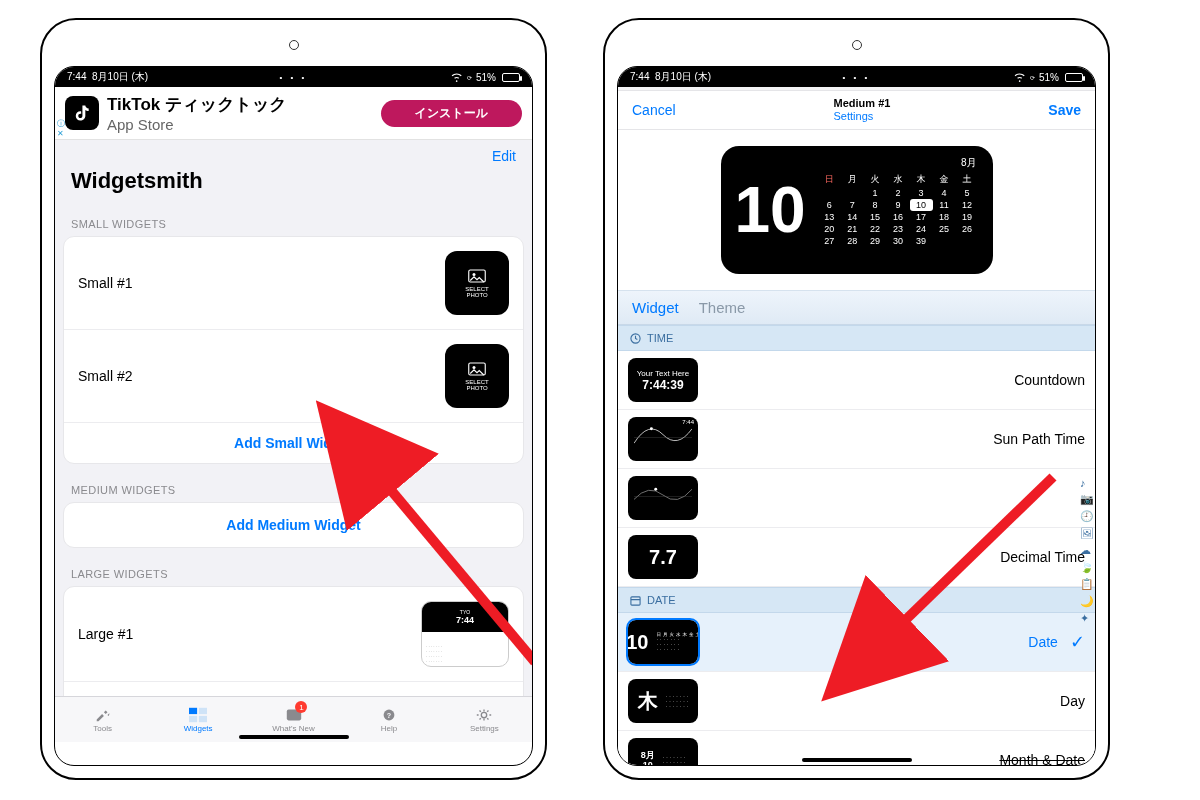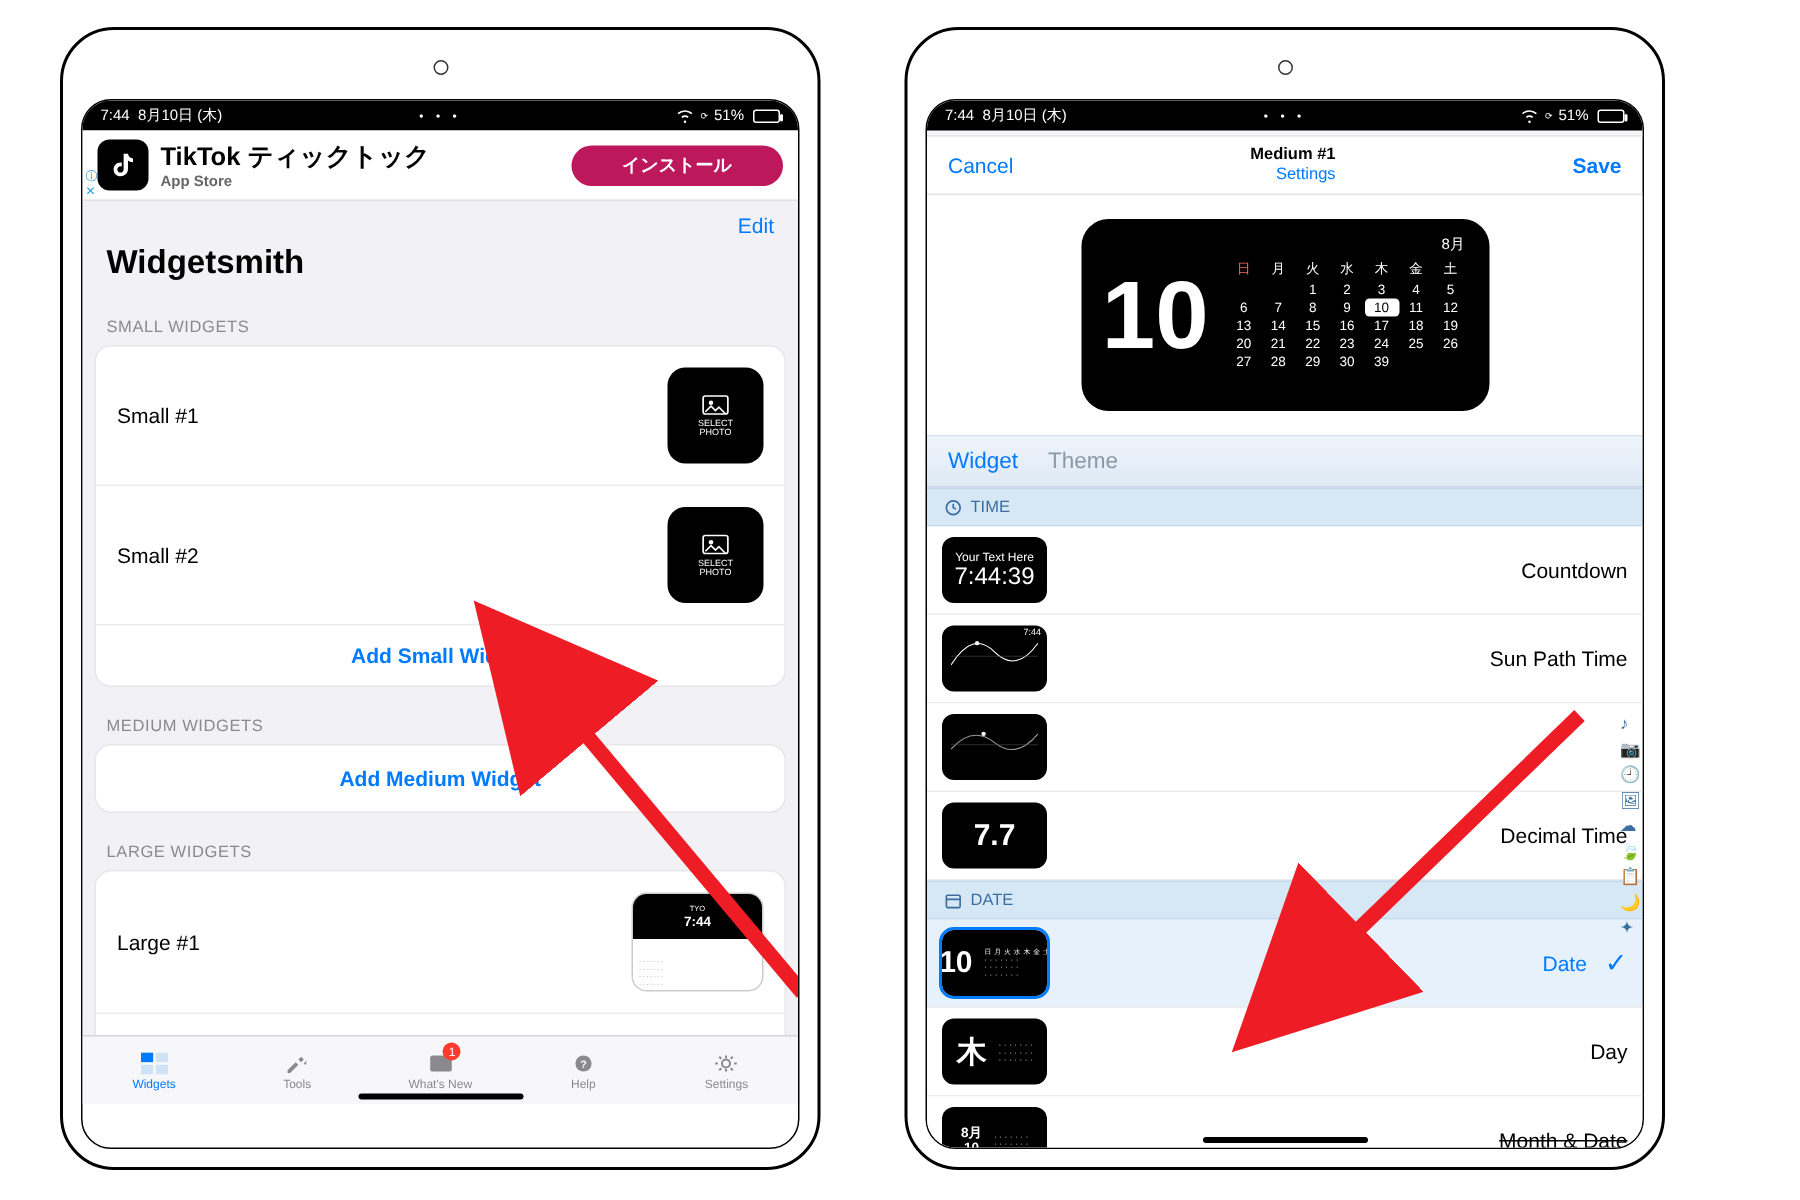--- a/index.html
+++ b/index.html
@@ -15,21 +15,21 @@
   .sb-right svg { height: 10px; }
   .batt { border: 1px solid #fff; width: 18px; height: 9px; border-radius: 2px; position: relative; margin-left: 2px; }
   .batt::after { content:''; position:absolute; right:-3px; top:2px; width:2px; height:5px; background:#fff; border-radius:1px; }
   .batt-fill { background:#fff; height:100%; width:51%; }
   
   .ad-row { display:flex; align-items:center; padding:6px 10px; border-bottom:1px solid #e2e2e2; background:#fff; position:relative; }
   .tiktok-icon { width:34px; height:34px; background:#000; border-radius:8px; display:flex; align-items:center; justify-content:center; margin-right:8px; }
   .tiktok-icon svg { width:20px; height:20px; }
   .ad-txt { flex:1; }
   .ad-title { font-size:17px; font-weight:600; }
-  .ad-sub { font-size:10px; color:#666;font-weight:bold; }
+  .ad-sub { font-size:15px; color:#666; }
   .install-btn { background:#be185d; color:#fff; border-radius:16px; padding:5px 34px; font-size:12px; font-weight:700; }
   .ad-i { position:absolute; left:2px; bottom:0; font-size:8px; color:#2a9fd6; line-height:10px; }
   .edit-row { display:flex; justify-content:flex-end; padding:8px 16px 0; }
   .link-blue { color:#007aff; font-size:14px; }
   .title-row { padding:4px 16px 10px; font-size:22px; font-weight:700; }
   .body-left { background:#f2f2f6; height: calc(100% - 96px); overflow:hidden; position:relative; }
   .section-header { font-size:11px; color:#8a8a8e; letter-spacing:.4px; padding:14px 16px 6px; }
   .card { background:#fff; margin:0 8px 6px; border-radius:11px; overflow:hidden; border:1px solid #e7e7ea; }
   .row-item { display:flex; align-items:center; padding:14px 14px; font-size:14px; border-bottom:1px solid #ececef; min-height:72px; }
   .row-item:last-child { border-bottom:none; }
@@ -41,21 +41,21 @@
   .large-prev .bk { position:absolute; top:0; left:0; right:0; height:30px; background:#000; color:#fff; display:flex; align-items:center; justify-content:center; flex-direction:column; font-size:7px; }
   .large-prev .mini { position:absolute; bottom:2px; left:4px; right:4px; font-size:4px; color:#888; line-height:5px; }
   .tabbar { position:absolute; bottom:0; left:0; right:0; height:46px; background:#f7f7f9; border-top:1px solid #d6d6db; display:flex; }
   .tab { flex:1; display:flex; flex-direction:column; align-items:center; justify-content:center; gap:1px; font-size:8px; color:#8a8a8e; position:relative; }
   .tab.active { color:#007aff; }
   .tab svg { width:18px; height:16px; }
   .tab .badge { position:absolute; top:4px; left:52%; background:#ff3b30; color:#fff; width:12px; height:12px; border-radius:50%; font-size:8px; display:flex; align-items:center; justify-content:center; }
   .home-ind { position:absolute; bottom:3px; left:50%; transform:translateX(-50%); width:110px; height:4px; background:#000; border-radius:3px; }
   
   .nav-row { display:flex; align-items:center; justify-content:space-between; padding:6px 14px; border-bottom:1px solid #e5e5e8; }
-  .nav-center { text-align:right; font-size:11px; line-height:13px; }
+  .nav-center { text-align:left; font-size:11px; line-height:13px; }
   .nav-center .l1 { color:#000; font-weight:600; }
   .nav-center .l2 { color:#007aff; }
   .widget-preview-wrap { padding:16px 0; display:flex; justify-content:center; background:#fff; }
   .wp { width:272px; height:128px; background:#000; border-radius:18px; color:#fff; display:flex; padding:10px 14px; }
   .wp-big { font-size:64px; font-weight:600; flex:0 0 auto; padding-right:12px; line-height:1; align-self:center; }
   .wp-cal { flex:1; font-size:9px; display:flex; flex-direction:column; }
   .wp-cal-month { text-align:right; font-size:10px; padding:0 2px 2px; }
   .wp-cal-hdr, .wp-cal-row { display:flex; }
   .wp-cal-hdr span, .wp-cal-row span { flex:1; text-align:center; padding:1px 0; }
   .wp-cal-hdr span:first-child { color:#ff6961; }
@@ -176,34 +176,34 @@
                   <circle cx="8" cy="7" r="2" fill="#fff"></circle>
                   <path d="M3 15l5-5 4 4 3-3 6 6" fill="none" stroke="#fff" stroke-width="1.5"></path>
                 </svg>
                 <span style="white-space:pre;text-align:center">SELECT
 PHOTO</span>
               </div>
           </div>
         </div>
 
         <div class="tabbar">
+          <div class="tab">
+              <svg viewBox="0 0 20 16">
+                <path fill="#8a8a8e" d="M3 13l6-6 2 2-6 6H3v-2zm10-10l2 2-2 2-2-2 2-2zm4 4c0 1-.5 2-1 2l-1-1 2-2 .1 1z"></path>
+              </svg>
+              <span>Tools</span>
+            </div>
           <div class="tab active">
               <svg viewBox="0 0 20 16">
                 <rect width="9" height="7" fill="#007aff"></rect>
                 <rect x="11" width="9" height="7" fill="#cfe3f7"></rect>
                 <rect y="9" width="9" height="7" fill="#cfe3f7"></rect>
                 <rect x="11" y="9" width="9" height="7" fill="#cfe3f7"></rect>
               </svg>
               <span>Widgets</span>
-            </div>
-          <div class="tab">
-              <svg viewBox="0 0 20 16">
-                <path fill="#8a8a8e" d="M3 13l6-6 2 2-6 6H3v-2zm10-10l2 2-2 2-2-2 2-2zm4 4c0 1-.5 2-1 2l-1-1 2-2 .1 1z"></path>
-              </svg>
-              <span>Tools</span>
             </div>
           <div class="tab">
               <span class="badge">1</span>
               <svg viewBox="0 0 20 16">
                 <rect x="2" y="2" width="16" height="12" rx="2" fill="#8a8a8e"></rect>
               </svg>
               <span>What's New</span>
             </div>
           <div class="tab">
               <svg viewBox="0 0 20 16">
@@ -340,21 +340,21 @@
             <circle cx="6" cy="6" r="5" fill="none" stroke="#3a6ea0" stroke-width="1.2"></circle>
             <path d="M6 3v3l2 1" stroke="#3a6ea0" stroke-width="1.2" fill="none"></path>
           </svg>
         <span>TIME</span>
       </div>
 
       <div class="opt-row">
         <div class="opt-thumb">
             <div style="text-align:center">
               <div style="font-size:8px">Your Text Here</div>
-              <div style="font-size:16px;font-weight:400">7:44:39</div>
+              <div style="font-size:12px;font-weight:700">7:44:39</div>
             </div>
           </div>
         <span class="opt-label">Countdown</span>
       </div>
       <div class="opt-row">
         <div class="opt-thumb">
             <svg class="sine" viewBox="0 0 80 32">
               <path d="M0 28 Q20 -4 40 16 T80 8" stroke="#fff" stroke-width="1" fill="none"></path>
               <line x1="0" y1="20" x2="80" y2="20" stroke="#555" stroke-width=".5"></line>
               <circle cx="24" cy="8" r="2" fill="#fff"></circle>

